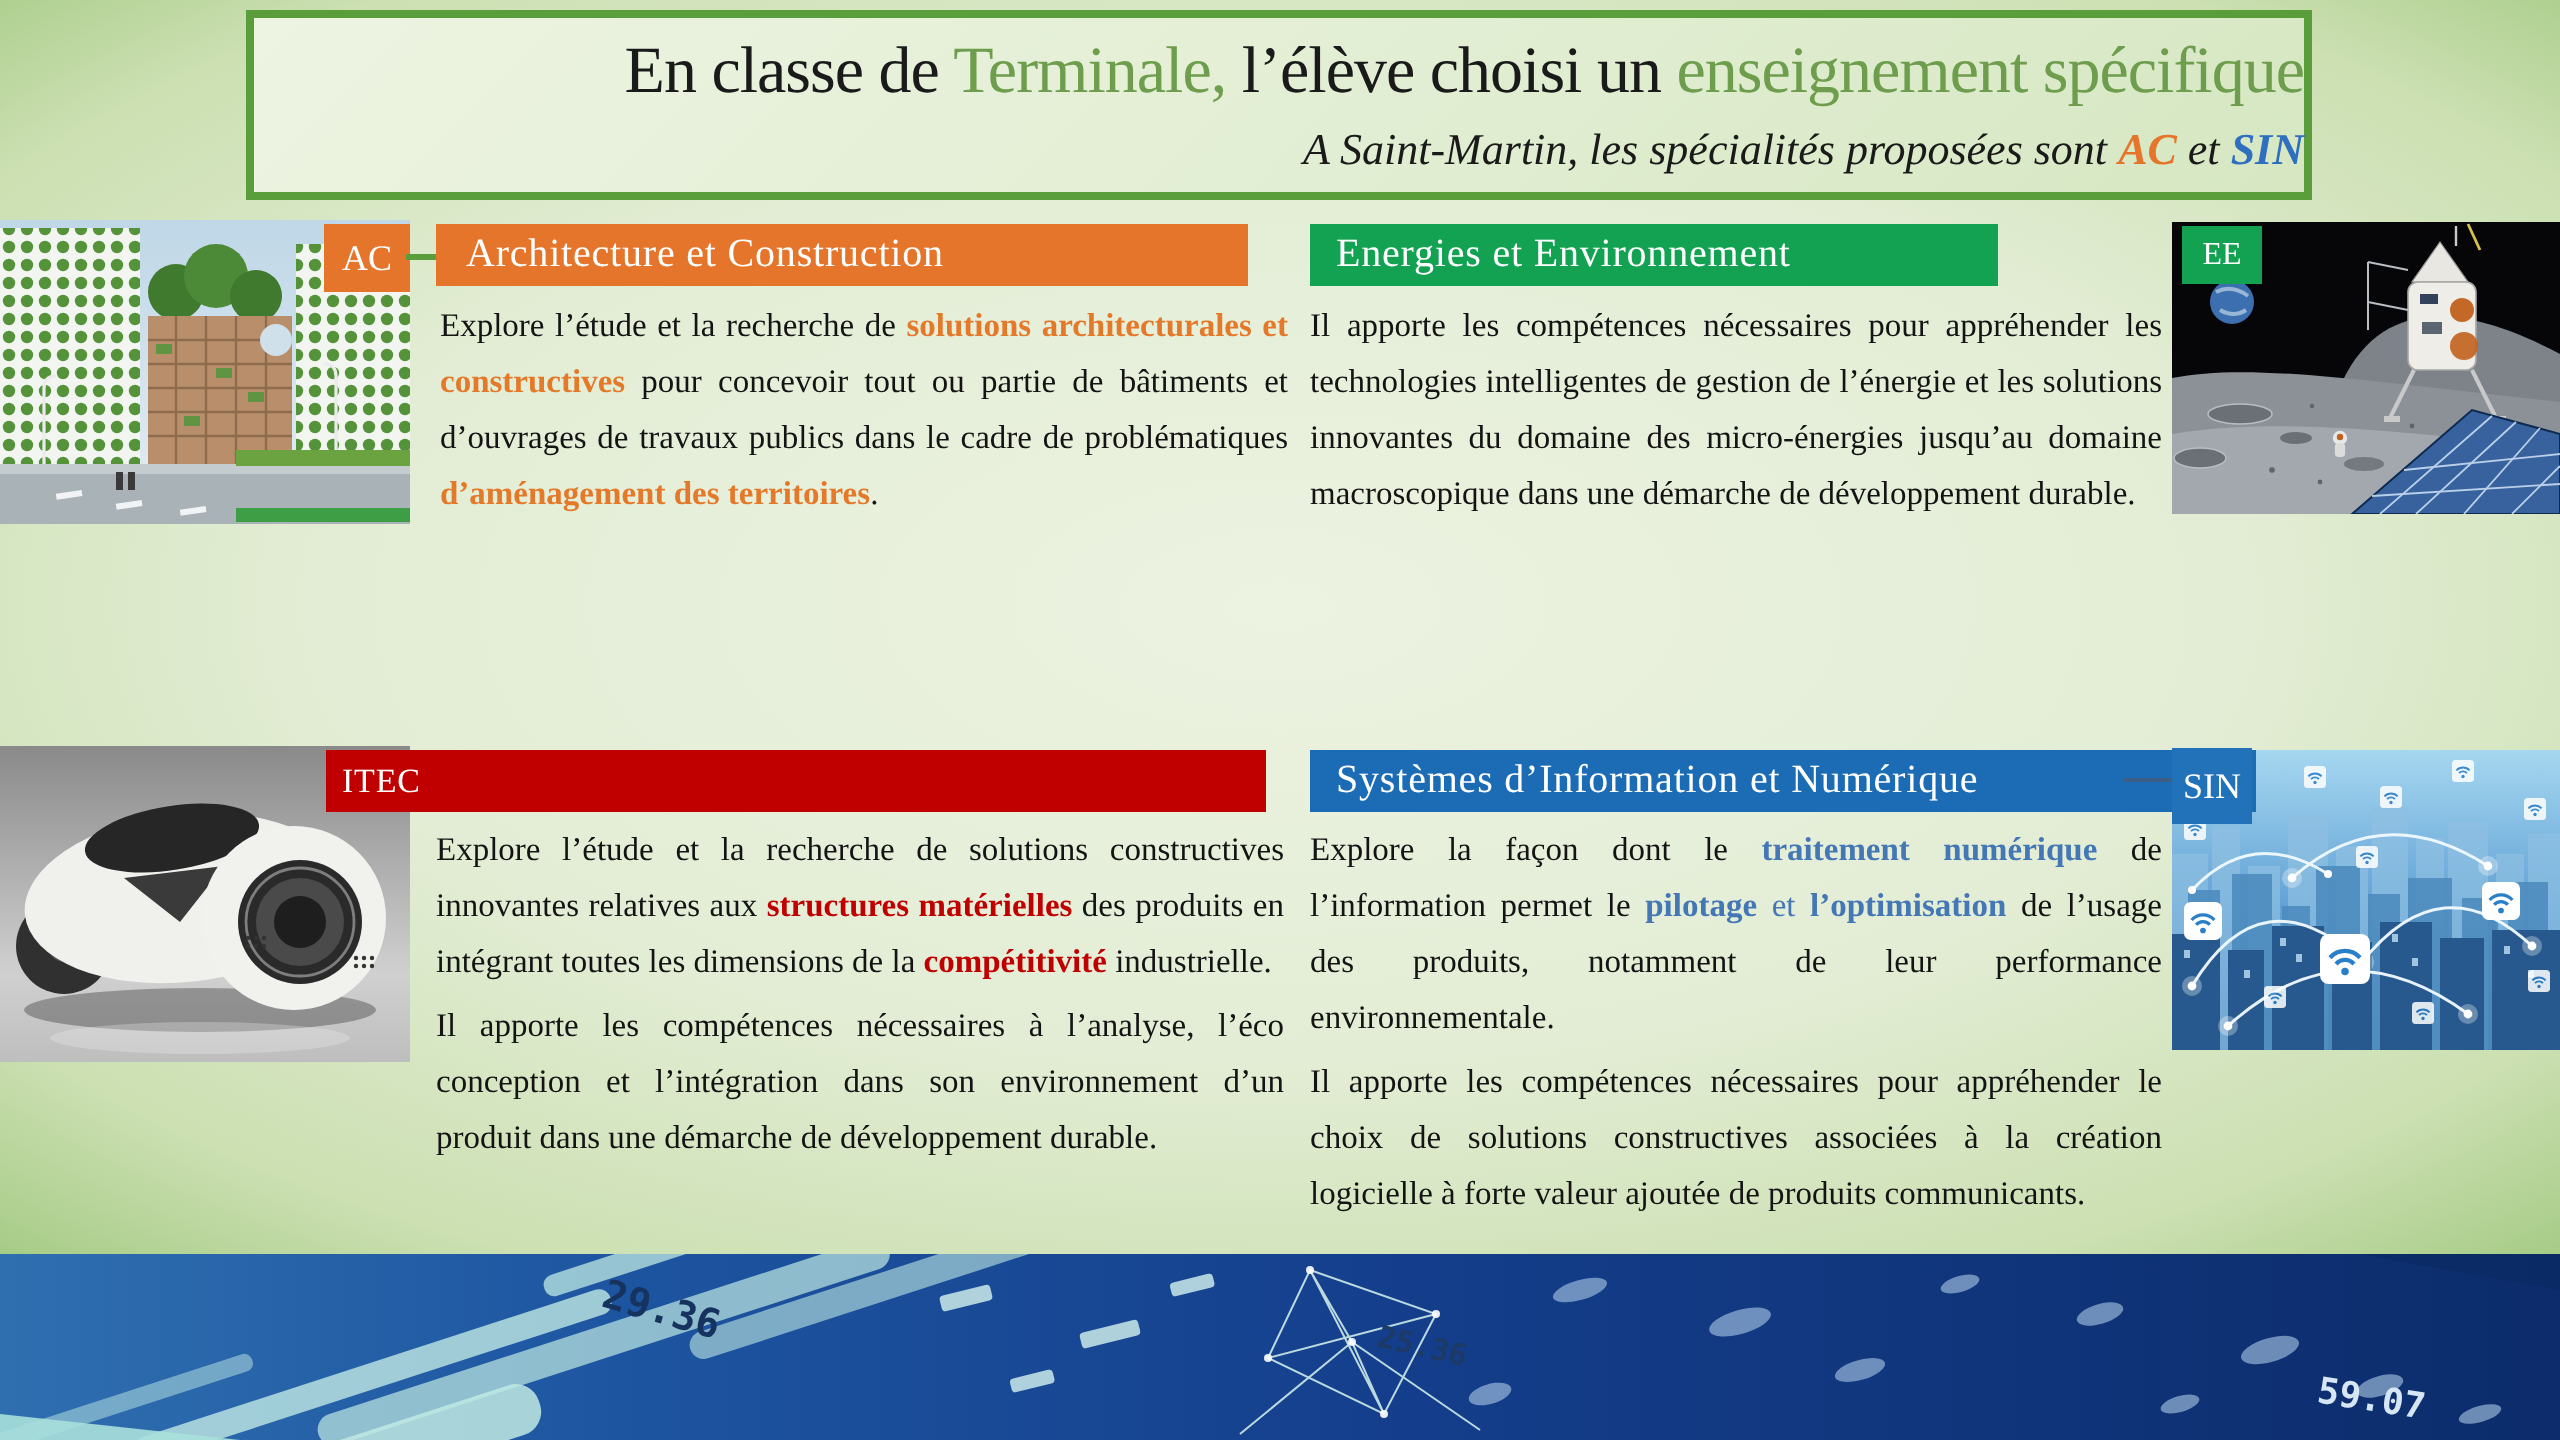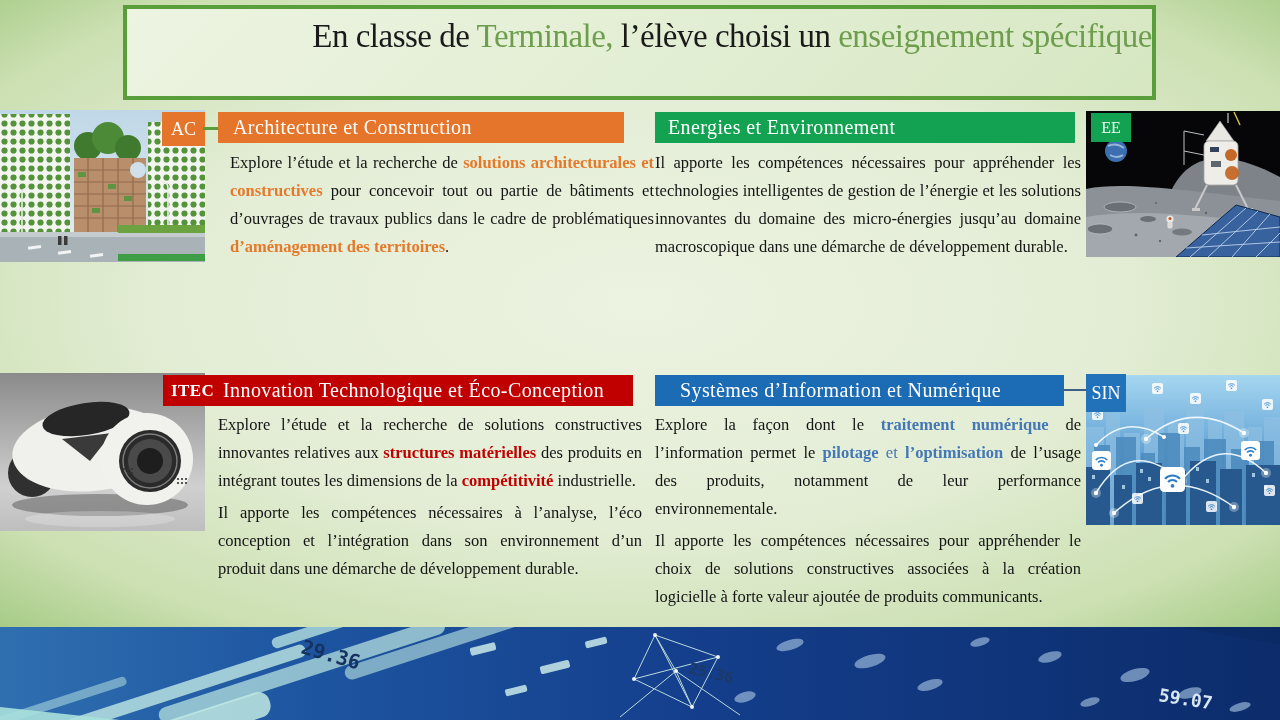--- a/index.html
+++ b/index.html
@@ -21,59 +21,60 @@
   .subtitle .sub-ac{ color:#E5752B; font-weight:bold; }
   .subtitle .sub-sin{ color:#2F6FBF; font-weight:bold; }
   
   .photo{ position:absolute; display:block; }
   
   .bar{
     position:absolute; height:31px; line-height:31px; color:#FFFFFF;
     font-size:20px; letter-spacing:0.4px; white-space:nowrap; box-sizing:border-box;
   }
   .ac-bar{ left:218px; top:112px; width:406px; background:#E5752B; padding-left:15px; }
-  .ee-bar{ left:655px; top:112px; width:420px; background:#12A251; padding-left:13px; }
+  .ee-bar{ left:655px; top:112px; width:344px; background:#12A251; padding-left:13px; }
   .itec-bar{ left:163px; top:375px; width:470px; background:#C00000; display:flex; }
-  .itec-bar .itec-tag{ margin-left:8px; font-size:17px;font-weight:bold; }
+  .itec-bar .itec-tag{ margin-left:8px; font-size:17px; }
   .itec-bar .itec-title{ flex:1; text-align:center; margin-right:20px; }
-  .sin-bar{ left:655px; top:375px; width:409px; background:#1C6BB5; padding-left:25px; }
+  .sin-bar{ left:655px; top:375px; width:473px; background:#1C6BB5; padding-left:13px; }
   .tag{
     position:absolute; color:#fff; display:flex; align-items:center; justify-content:center;
     font-family:"Liberation Serif",serif;
   }
   .ac-tag{ left:162px; top:112px; width:43px; height:34px; background:#E5752B; font-size:18px; }
   .ee-tag{ left:1091px; top:113px; width:40px; height:29px; background:#12A251; font-size:16px; }
   .sin-tag{ left:1086px; top:374px; width:40px; height:38px; background:#2272B9; font-size:18px; }
   .ac-connector{ position:absolute; left:203px; top:127px; width:17px; height:3px; background:#5A9E3C; }
   .sin-connector{ position:absolute; left:1062px; top:389px; width:24px; height:2px; background:#3E5F85; }
   
   .col{
     position:absolute; width:424px; font-size:16.5px; line-height:28px;
     text-align:justify; color:#141414;
   }
   .col p{ margin:0; }
   .col p + p{ margin-top:4px; }
-  .ac-body{ left:230px; top:149px; }
+  .ac-body{ left:220px; top:149px; }
   .ee-body{ left:655px; top:149px; width:426px; }
   .itec-body{ left:218px; top:411px; }
   .sin-body{ left:655px; top:411px; width:426px; }
   .kw{ font-weight:bold; }
   .kw-ac{ color:#E5792A; }
   .kw-ee{ color:#6FA24E; }
   .kw-itec{ color:#C00000; }
   .kw-sin{ color:#4377B5; }
   .kw-sin-reg{ color:#4377B5; font-weight:normal; }
 </style>
 </head>
 <body>
 
 <div class="slide">
 
   <div class="title-box">
     <div class="title-line"><span>En classe de </span><span class="green">Terminale,</span><span> l’élève choisi un </span><span class="green">enseignement spécifique</span></div>
+    <div class="subtitle"><span>A Saint-Martin, les spécialités proposées sont </span><span class="sub-ac">AC</span><span> et </span><span class="sub-sin">SIN</span></div>
   </div>
 
   <svg class="photo" style="left:0;top:110px" width="205" height="152" viewBox="0 0 205 152">
     <defs>
       <linearGradient id="skyg" x1="0" y1="0" x2="0" y2="1">
         <stop offset="0" stop-color="#BFD7E7"></stop>
           <stop offset="1" stop-color="#E6EEF3"></stop>
       </linearGradient>
       <pattern id="hexpat" width="9" height="9" patternUnits="userSpaceOnUse">
         <rect width="9" height="9" fill="#F3F5F0"></rect>
@@ -328,21 +329,20 @@
   <div class="bar ee-bar"><span>Energies et Environnement</span></div>
   <div class="tag ee-tag">
       <span>EE</span>
     </div>
   <div class="col ee-body">
     <p>Il apporte les compétences nécessaires pour appréhender les technologies intelligentes de gestion de l’énergie et les solutions innovantes du domaine des micro-énergies jusqu’au domaine macroscopique dans une démarche de développement durable.</p>
   </div>
 
   <div class="bar itec-bar">
     <span class="itec-tag">ITEC</span>
-    <span class="itec-title">Innovation Technologique et Éco-Conception</span>
   </div>
   <div class="col itec-body">
     <p><span>Explore l’étude et la recherche de solutions constructives innovantes relatives aux </span><span class="kw kw-itec">structures matérielles</span><span> des produits en intégrant toutes les dimensions de la </span><span class="kw kw-itec">compétitivité</span><span> industrielle.</span></p>
     <p>Il apporte les compétences nécessaires à l’analyse, l’éco conception et l’intégration dans son environnement d’un produit dans une démarche de développement durable.</p>
   </div>
 
   <div class="bar sin-bar"><span>Systèmes d’Information et Numérique</span></div>
   <div class="sin-connector"></div>
   <div class="tag sin-tag">
       <span>SIN</span>

